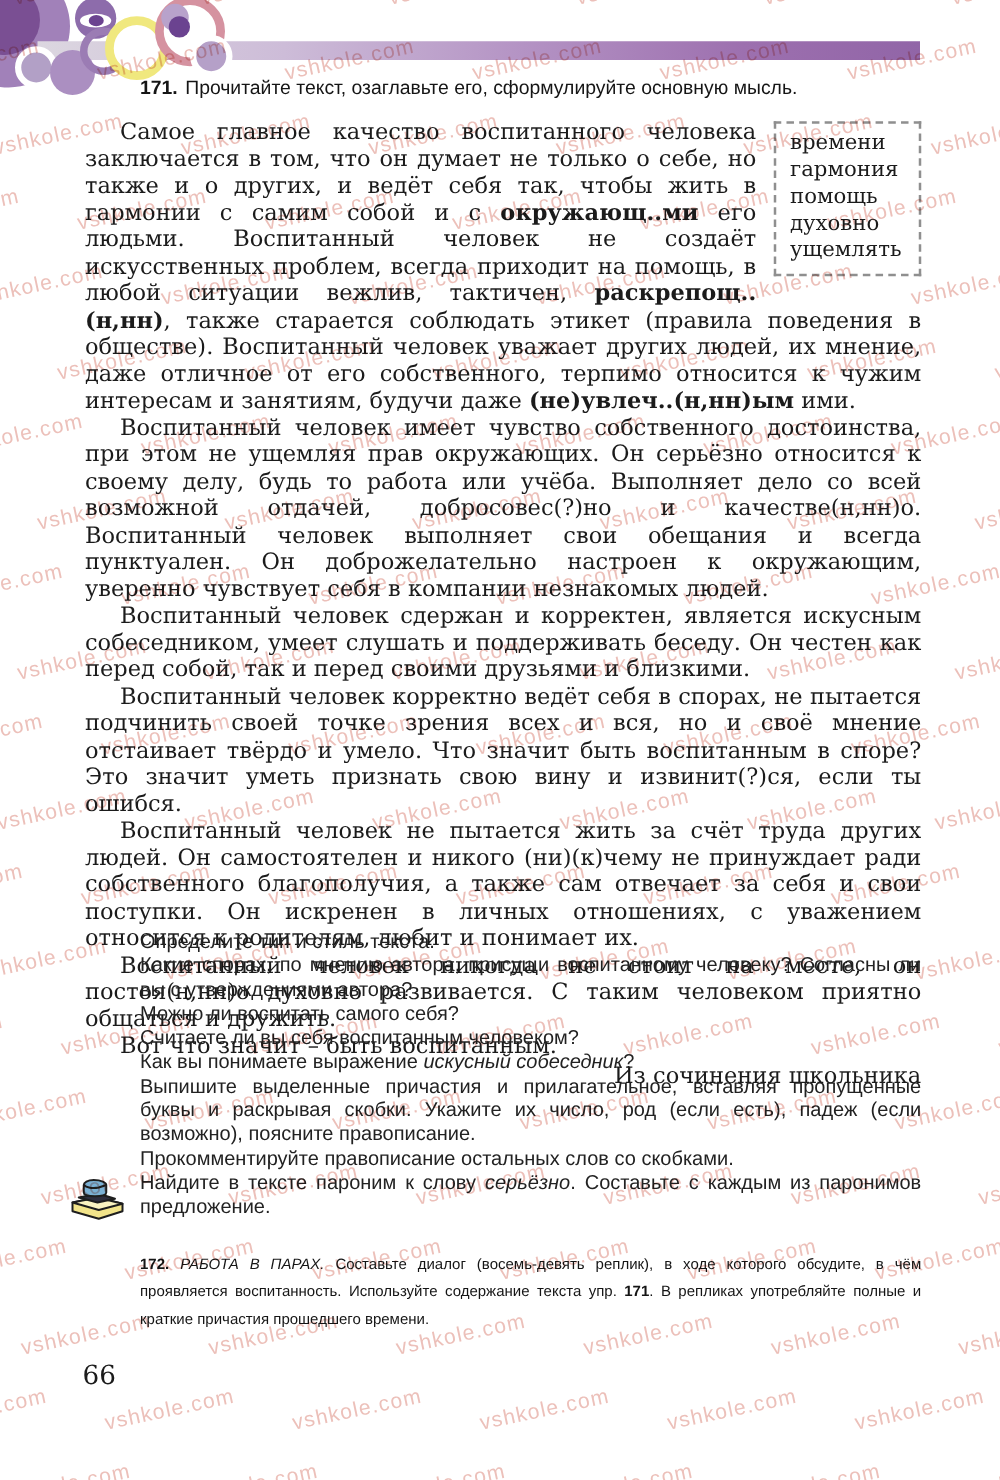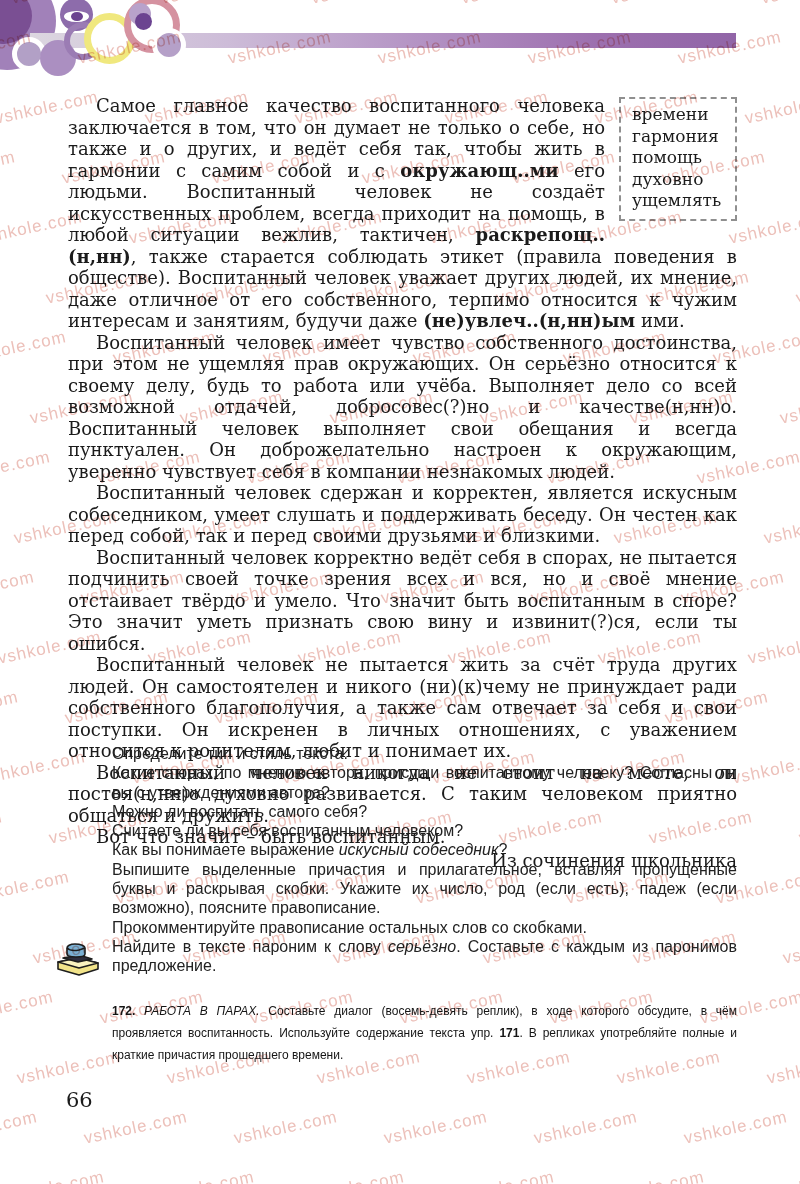--- a/index.html
+++ b/index.html
@@ -69,20 +69,23 @@
   <div class="circle c-ring-purple"></div>
   <div class="circle c-ring-yellow"></div>
   <div class="circle c-ring-pink"></div>
   <div class="circle c-lav"></div>
   <div class="circle c-dot-dark"></div>
   <div class="circle c-ring-white-sm"></div>
 </div>
 
 <div class="content">
 
+  <div class="ex-header">
+    <b>171.</b><span>Прочитайте текст, озаглавьте его, сформулируйте основную мысль.</span>
+  </div>
 
   <div class="textblock">
     <div class="para">
       <aside class="wordbox">
           <div>времени</div>
           <div>гармония</div>
           <div>помощь</div>
           <div>духовно</div>
           <div>ущемлять</div>
         </aside><span><span>Самое главное качество воспитанного человека заключается в том, что он думает не только о себе, но также и о других, и ведёт себя так, чтобы жить в гармонии с самим собой и с </span><b>окружающ..ми</b><span> его людьми. Воспитанный человек не создаёт искусственных проблем, всегда приходит на помощь, в любой ситуации вежлив, тактичен, </span><b>раскрепощ..(н,нн)</b><span>, также старается соблюдать этикет (правила поведения в обществе). Воспитанный человек уважает других людей, их мнение, даже отличное от его собственного, терпимо относится к чужим интересам и занятиям, будучи даже </span><b>(не)увлеч..(н,нн)ым</b><span> ими.</span></span>

